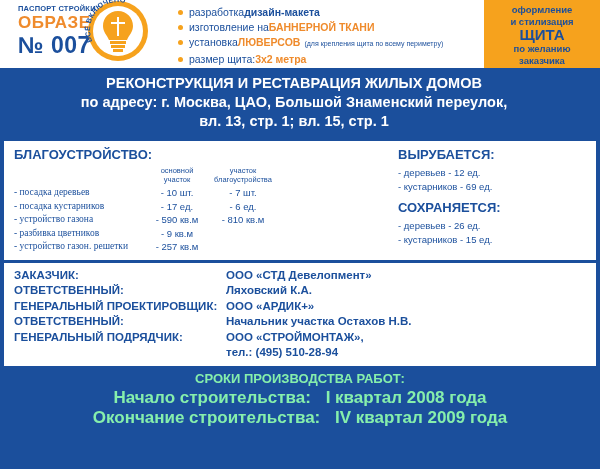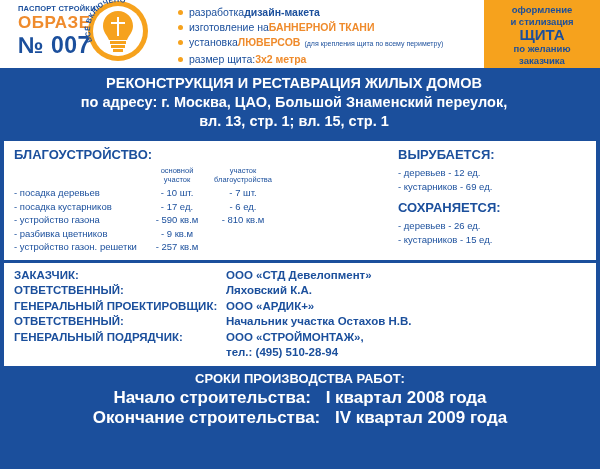--- a/index.html
+++ b/index.html
@@ -183,21 +183,21 @@
   .lsp { width: 132px; }
   .ch1 { width: 62px; text-align: center; }
   .ch2 { width: 70px; text-align: center; }
 
   .row {
     display: flex;
     font-size: 9.5px;
     line-height: 13.5px;
     white-space: nowrap;
   }
-  .r-label { width: 132px; }
+  .r-label { width: 132px; font-family: Liberation Serif, serif; }
   .r-v1 { width: 62px; text-align: center; }
   .r-v2 { width: 70px; text-align: center; }
 
   .right-row {
     font-size: 9.5px;
     line-height: 13.5px;
     white-space: nowrap;
   }
   .gap { height: 7px; }
 
@@ -215,21 +215,21 @@
     font-weight: bold;
     line-height: 15.5px;
     white-space: nowrap;
   }
   .p-key { width: 212px; }
   .p-val { flex: 1; }
 
   
   .dates {
     text-align: center;
-    color: #ffffff;
+    color: #86efac;
     padding: 4px 0 2px 0;
   }
   .dates-title {
     font-size: 13px;
     font-weight: bold;
     line-height: 18px;
   }
   .dates-row {
     font-size: 17px;
     font-weight: bold;

